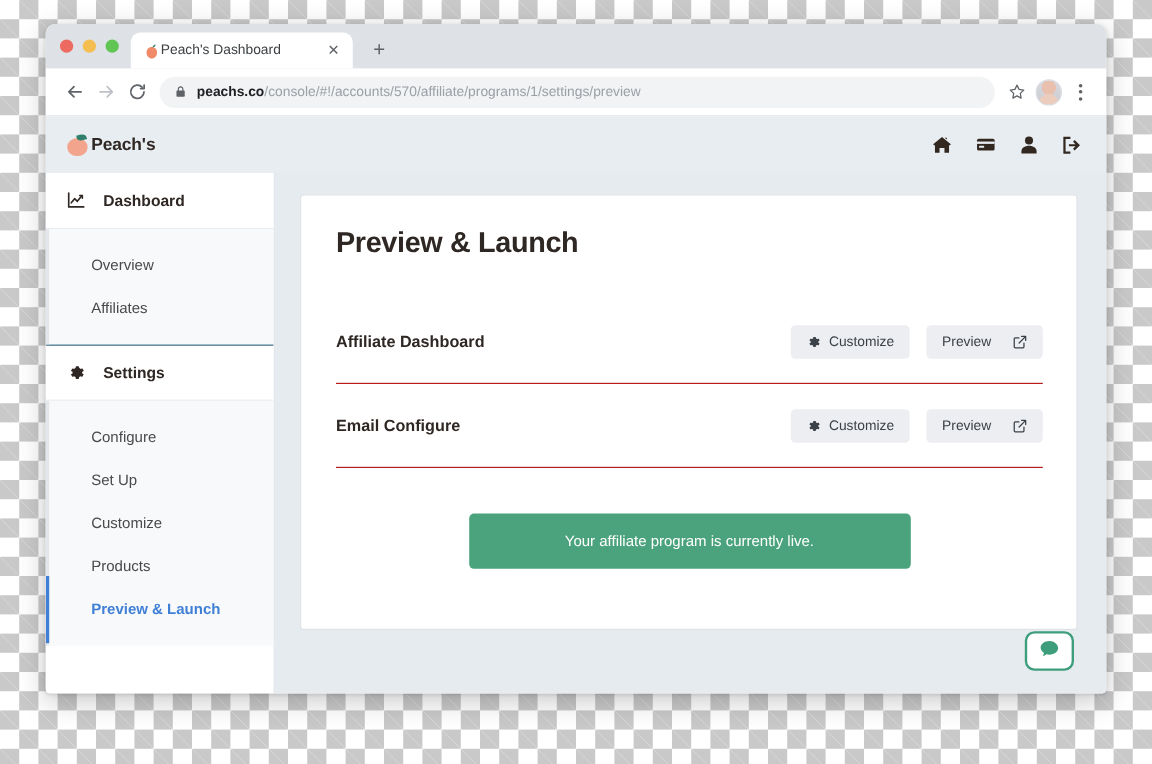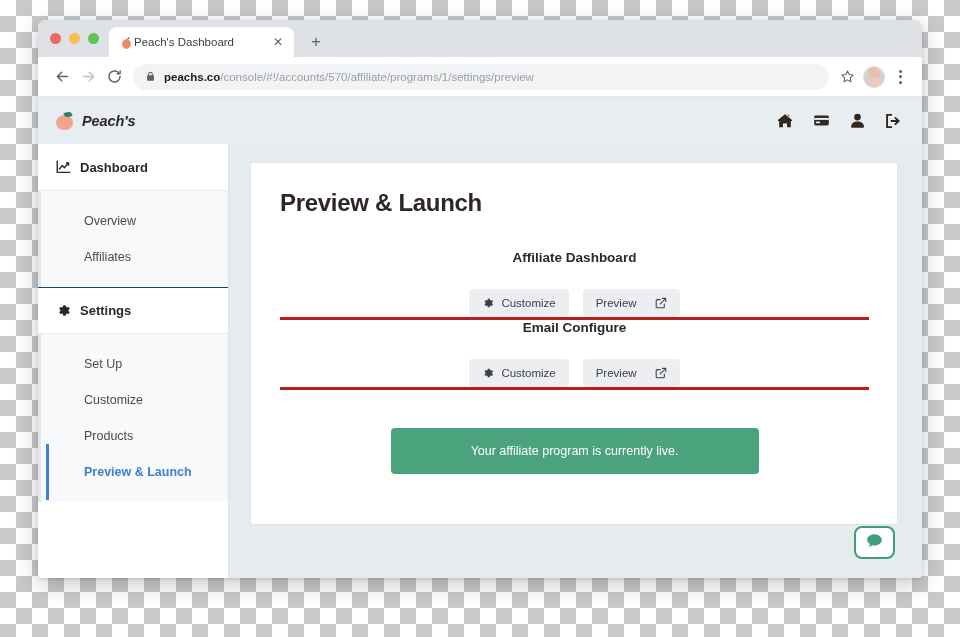--- a/index.html
+++ b/index.html
@@ -182,22 +182,21 @@
     background: #e8edf1;
     display: flex;
     align-items: center;
     padding: 0 20px 0 18px;
     flex: none;
     justify-content: space-between;
   }
   .brand {
     display: flex;
     align-items: center;
-    gap: 9px;
-    font-style: italic;
+    gap: 3px;
   }
   .peach-logo {
     width: 17px; height: 18px;
     position: relative;
     flex: none;
   }
   .peach-logo .body {
     position: absolute;
     left: 0; bottom: 0;
     width: 17px; height: 15px;
@@ -238,21 +237,21 @@
     width: 191px;
     background: #ffffff;
     flex: none;
     border-right: 1px solid #dfe3e8;
     overflow: hidden;
   }
   .nav-group-header {
     height: 47px;
     display: flex;
     align-items: center;
-    gap: 9px;
+    gap: 15px;
     padding: 0 18px;
     font-size: 13px;
     font-weight: 700;
     color: #2e2723;
     border-bottom: 1px solid #e8eaed;
     background: #ffffff;
   }
   .nav-group-header .gicon { display:flex; align-items:center; color:#2e2723; flex:none; }
 
   .nav-sub {
@@ -260,21 +259,21 @@
     border-left: 3px solid transparent;
     padding: 8px 0;
   }
   .nav-item {
     height: 28px;
     display: flex;
     align-items: center;
     padding: 0 0 0 35px;
     font-size: 12.5px;
     color: #4a4a4a;
-    margin: 8px 8px;
+    margin: 8px 0;
     position: relative;
   }
   .nav-sub-wrap { position: relative; background:#f8f9fa; border-top:0; }
   .nav-sub-wrap::before {
     content:"";
     position:absolute; left:0; top:0; bottom:0; width:3px;
     background: #e3e6ea;
   }
   .nav-item.active { color: #3f7fd6; font-weight: 600; }
   .nav-item.active::before {
@@ -306,22 +305,21 @@
     font-weight: 700;
     color: #2e2723;
     letter-spacing: -0.3px;
     margin-bottom: 33px;
   }
   .row {
     height: 70px;
     display: flex;
     align-items: center;
     justify-content: space-between;
-    border-bottom: 3px solid #b91c1c;
-    flex-direction: column;
+    border-bottom: 1px solid #b91c1c;
   }
   .row:first-of-type { border-top: 1px solid #e9ecef; }
   .row-label {
     font-size: 13.5px;
     font-weight: 700;
     color: #2e2723;
   }
   .row-actions { display: flex; align-items: center; gap: 14px; }
 
   .btn {
@@ -499,20 +497,21 @@
           <span class="gicon">
             <svg width="15" height="15" viewBox="0 0 16 16" fill="currentColor">
               <path d="M8 5.1A2.9 2.9 0 1 0 8 10.9 2.9 2.9 0 0 0 8 5.1zm0 4.4a1.5 1.5 0 1 1 0-3 1.5 1.5 0 0 1 0 3z"></path>
               <path d="M14.4 9.3l-1.1-.6a5.6 5.6 0 0 0 0-1.4l1.1-.6a.5.5 0 0 0 .2-.6l-.9-1.6a.5.5 0 0 0-.6-.2l-1.2.4a5.5 5.5 0 0 0-1.2-.7l-.2-1.2a.5.5 0 0 0-.5-.4H8.1a.5.5 0 0 0-.5.4l-.2 1.2c-.4.2-.8.4-1.2.7l-1.2-.4a.5.5 0 0 0-.6.2l-.9 1.6a.5.5 0 0 0 .2.6l1.1.6a5.6 5.6 0 0 0 0 1.4l-1.1.6a.5.5 0 0 0-.2.6l.9 1.6a.5.5 0 0 0 .6.2l1.2-.4c.4.3.8.5 1.2.7l.2 1.2a.5.5 0 0 0 .5.4h1.8a.5.5 0 0 0 .5-.4l.2-1.2c.4-.2.8-.4 1.2-.7l1.2.4a.5.5 0 0 0 .6-.2l.9-1.6a.5.5 0 0 0-.2-.6z"></path>
             </svg>
           </span>
           <span>Settings</span>
         </div>
         <div class="nav-sub-wrap">
           <div class="nav-sub">
+            <div class="nav-item">Configure</div>
             <div class="nav-item">Set Up</div>
             <div class="nav-item">Customize</div>
             <div class="nav-item">Products</div>
             <div class="nav-item active">Preview &amp; Launch</div>
           </div>
         </div>
       </div>
 
       <div class="content">
         <div class="card">

